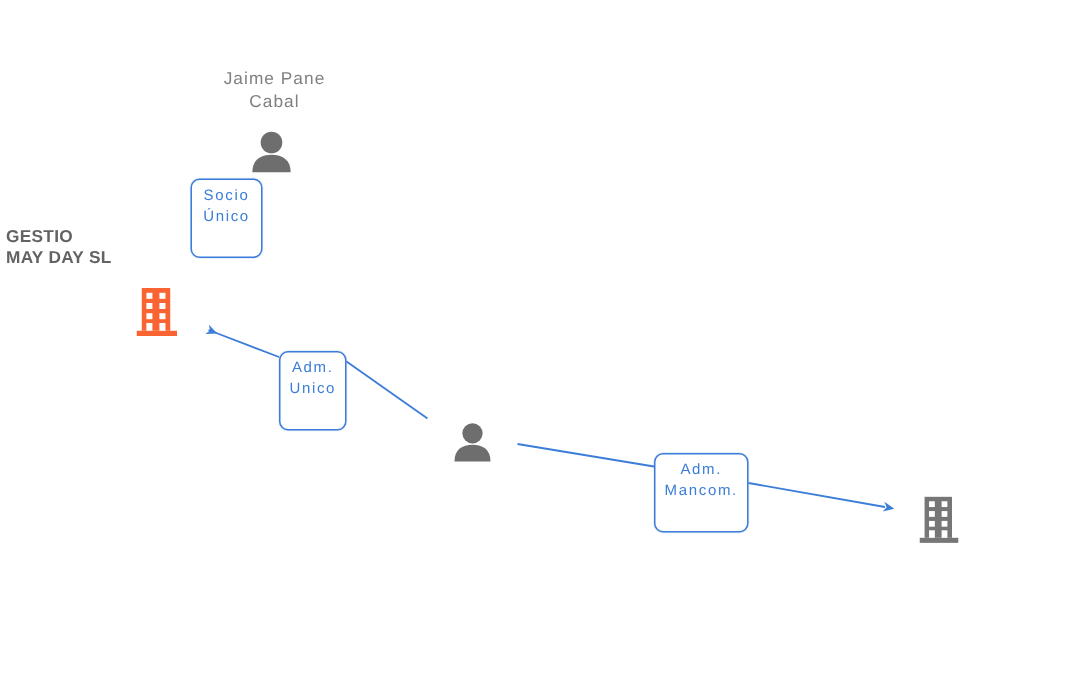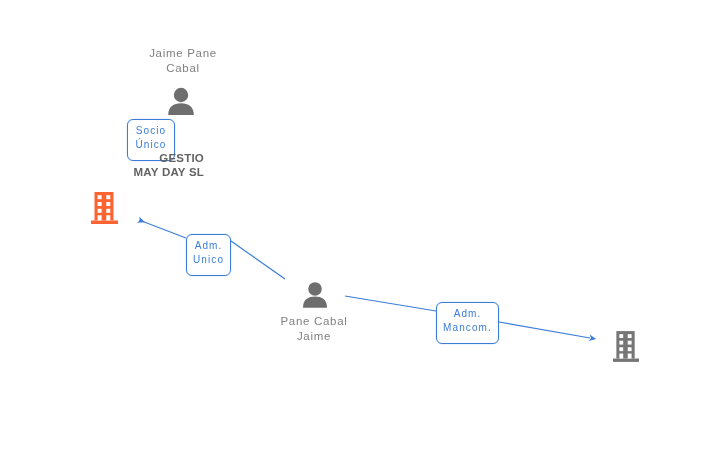--- a/index.html
+++ b/index.html
@@ -37,21 +37,21 @@
     text-align: center;
     color: #808080;
     font-size: 11.5px;
     line-height: 15px;
     letter-spacing: 0.7px;
     white-space: pre-line;
     width: 200px;
   }
   .company-label {
     position: absolute;
-    text-align: right;
+    text-align: left;
     color: #636363;
     font-size: 11.5px;
     font-weight: bold;
     line-height: 14px;
     letter-spacing: 0.2px;
     white-space: pre-line;
     width: 200px;
   }
   .company-label.gray-co {
     color: #767676;
@@ -62,21 +62,21 @@
   .rel-box {
     position: absolute;
     border: 1.4px solid #3b7dd8;
     border-radius: 6px;
     background: #ffffff;
     color: #3b7dd8;
     font-size: 10px;
     line-height: 14px;
     letter-spacing: 1.1px;
     text-align: center;
-    padding: 4px 6px 8px 6px;
+    padding: 4px 6px 19px 6px;
     white-space: pre-line;
     box-sizing: border-box;
     box-shadow: 0 0 0 0.5px rgba(59,125,216,0.18);
   }
 
   
   #watermark {
     position: absolute;
     display: flex;
     align-items: center;
@@ -155,22 +155,20 @@
 
   <div class="rel-box" style="left:186px; top:234px; width:45px;">Adm.
 Unico</div>
 
   <div class="node person-icon" style="left:300px; top:281px;">
     <svg width="30" height="27" viewBox="0 0 32 28" xmlns="http://www.w3.org/2000/svg">
       <circle cx="16" cy="8" r="7.2" fill="#6e6e6e"></circle>
       <path d="M3.2,28 C3.2,19.6 8.6,16.2 16,16.2 C23.4,16.2 28.8,19.6 28.8,28 Z" fill="#6e6e6e"></path>
     </svg>
   </div>
-  <div class="node person-label" style="left:214px; top:314px;">Pane Cabal
-Jaime</div>
 
   <div class="rel-box" style="left:436px; top:302px; width:63px;">Adm.
 Mancom.</div>
 
   <div class="node company-icon" style="left:613px; top:331px;">
     <svg width="26" height="31" viewBox="0 0 27 32" xmlns="http://www.w3.org/2000/svg">
       <rect x="3.5" y="0" width="19" height="28.5" fill="#767676"></rect>
       <rect x="0" y="28.5" width="27" height="3.5" fill="#767676"></rect>
       <rect x="6.6" y="3.2" width="4" height="4" fill="#ffffff"></rect>
       <rect x="15.3" y="3.2" width="4" height="4" fill="#ffffff"></rect>

